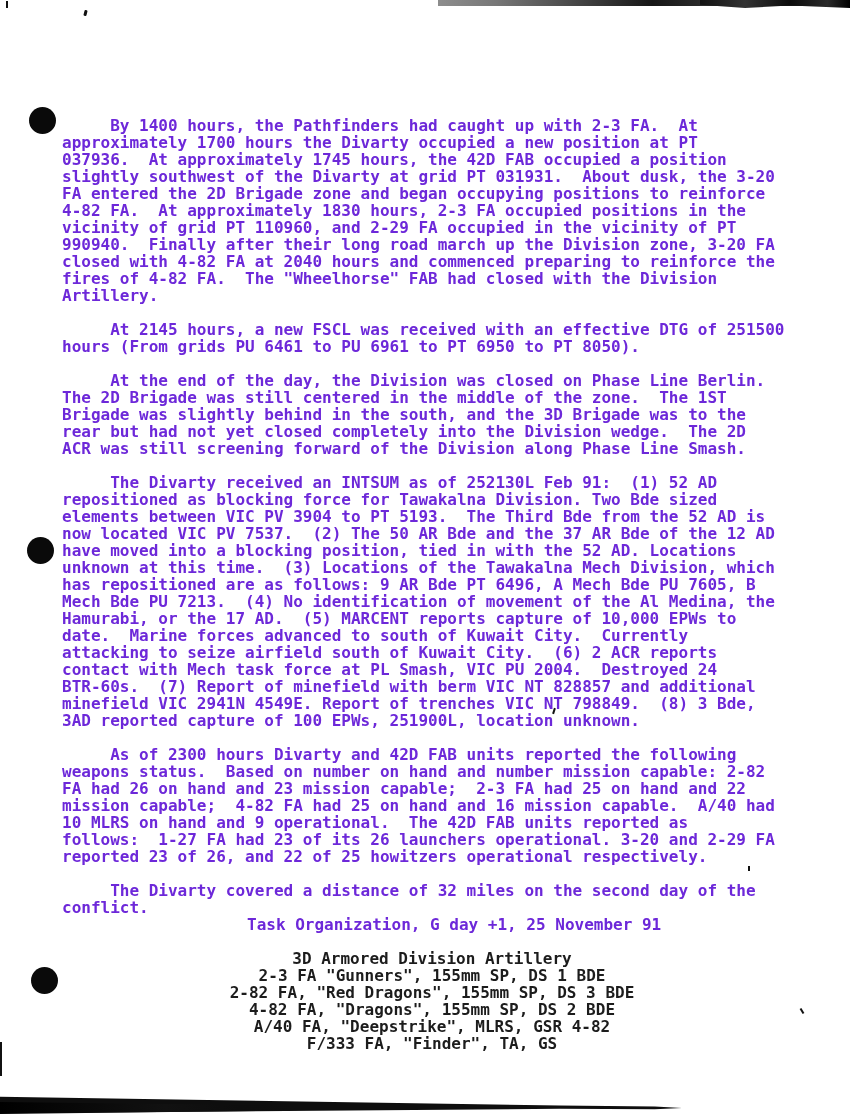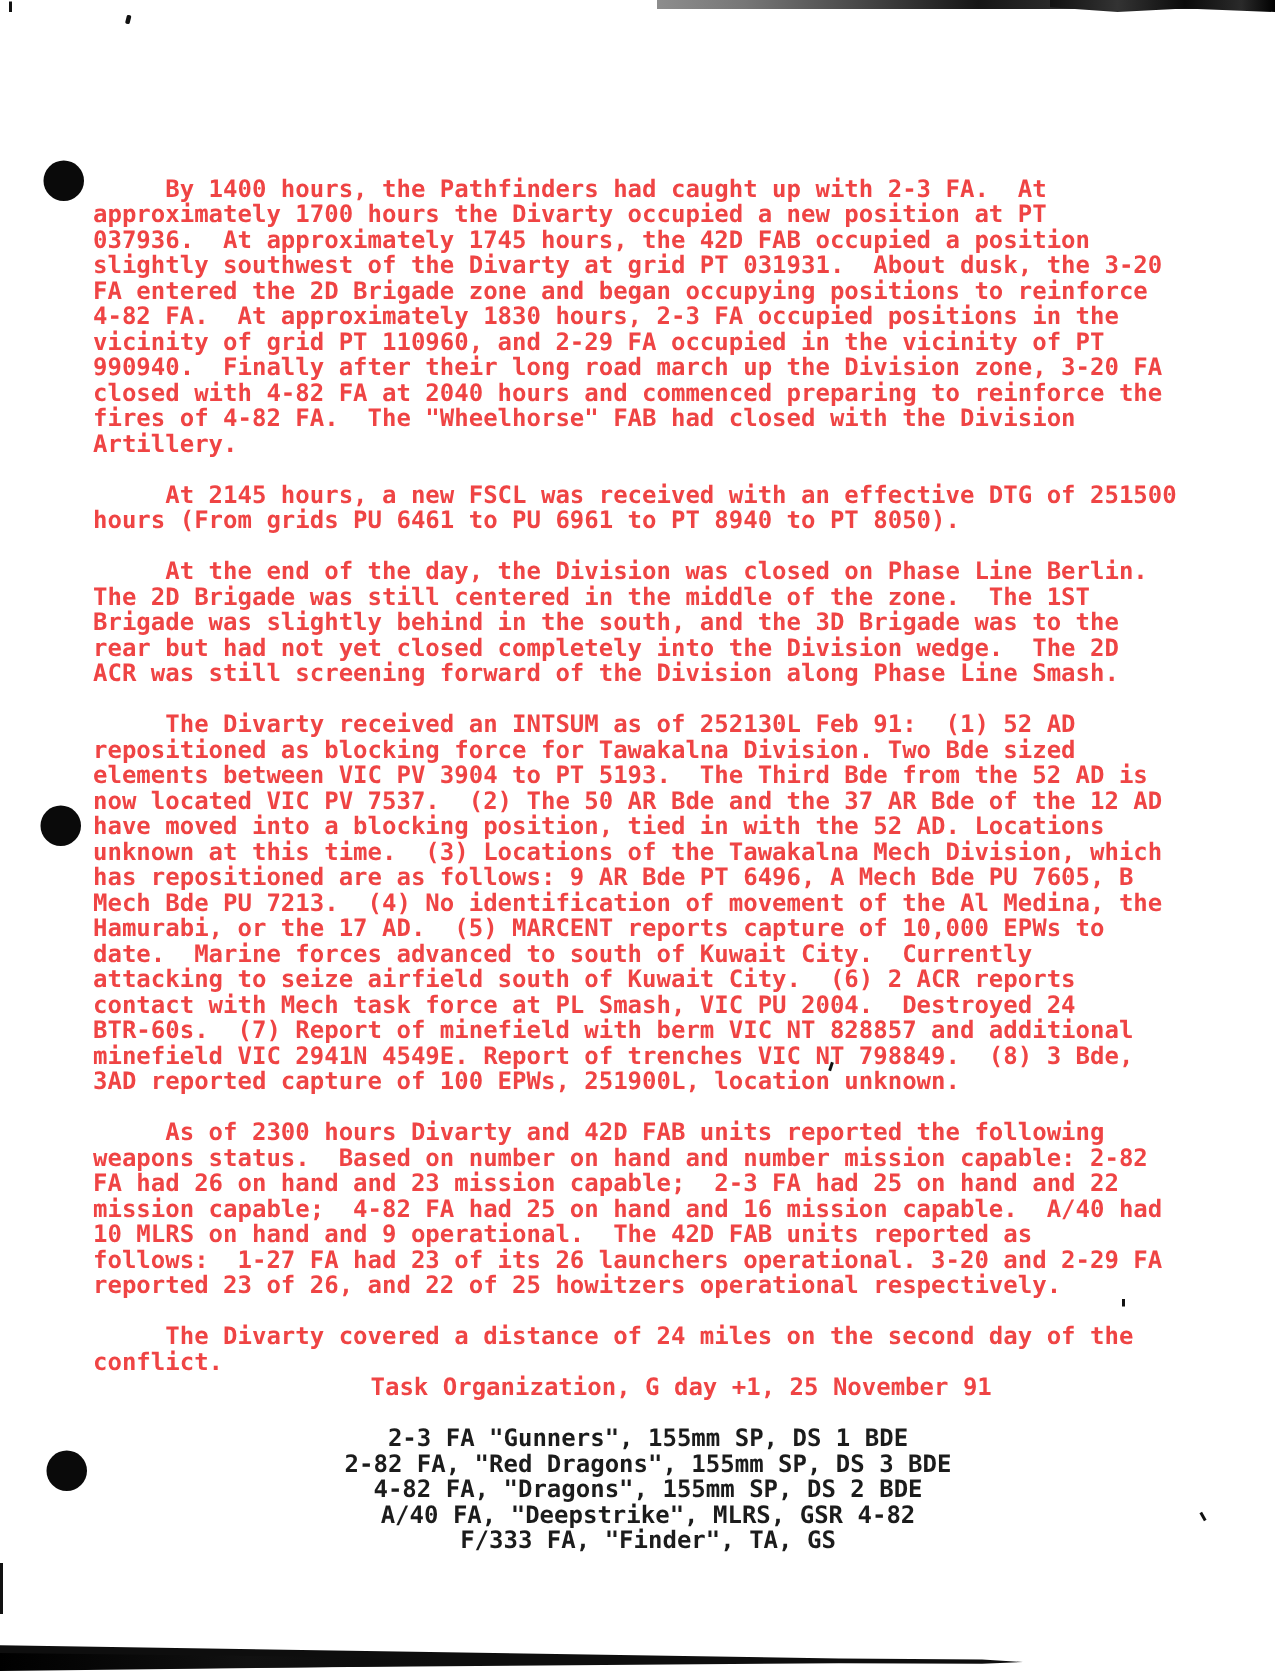--- a/index.html
+++ b/index.html
@@ -68,21 +68,21 @@
   .doc {
     position: absolute;
     left: 62px;
     top: 117px;
     width: 752px;
   }
   .para, .task-line {
     margin: 0 0 17px 0;
     font: bold 16px/17px "DejaVu Sans Mono", "Liberation Mono", monospace;
     white-space: pre;
-    color: #ef4444;
+    color: #6d28d9;
   }
   .para-last { margin-bottom: 0; }
   .task-line {
     margin: 0;
     padding-left: 185px;
   }
   .org-block {
     margin-top: 17px;
     width: 740px;
     text-align: center;
@@ -120,21 +120,21 @@
 037936.  At approximately 1745 hours, the 42D FAB occupied a position
 slightly southwest of the Divarty at grid PT 031931.  About dusk, the 3-20
 FA entered the 2D Brigade zone and began occupying positions to reinforce
 4-82 FA.  At approximately 1830 hours, 2-3 FA occupied positions in the
 vicinity of grid PT 110960, and 2-29 FA occupied in the vicinity of PT
 990940.  Finally after their long road march up the Division zone, 3-20 FA
 closed with 4-82 FA at 2040 hours and commenced preparing to reinforce the
 fires of 4-82 FA.  The "Wheelhorse" FAB had closed with the Division
 Artillery.</pre>
     <pre class="para">     At 2145 hours, a new FSCL was received with an effective DTG of 251500
-hours (From grids PU 6461 to PU 6961 to PT 8940 to PT 8050).</pre>
+hours (From grids PU 6461 to PU 6961 to PT 6950 to PT 8050).</pre>
     <pre class="para">     At the end of the day, the Division was closed on Phase Line Berlin.
 The 2D Brigade was still centered in the middle of the zone.  The 1ST
 Brigade was slightly behind in the south, and the 3D Brigade was to the
 rear but had not yet closed completely into the Division wedge.  The 2D
 ACR was still screening forward of the Division along Phase Line Smash.</pre>
     <pre class="para">     The Divarty received an INTSUM as of 252130L Feb 91:  (1) 52 AD
 repositioned as blocking force for Tawakalna Division. Two Bde sized
 elements between VIC PV 3904 to PT 5193.  The Third Bde from the 52 AD is
 now located VIC PV 7537.  (2) The 50 AR Bde and the 37 AR Bde of the 12 AD
 have moved into a blocking position, tied in with the 52 AD. Locations
@@ -148,26 +148,27 @@
 BTR-60s.  (7) Report of minefield with berm VIC NT 828857 and additional
 minefield VIC 2941N 4549E. Report of trenches VIC NT 798849.  (8) 3 Bde,
 3AD reported capture of 100 EPWs, 251900L, location unknown.</pre>
     <pre class="para">     As of 2300 hours Divarty and 42D FAB units reported the following
 weapons status.  Based on number on hand and number mission capable: 2-82
 FA had 26 on hand and 23 mission capable;  2-3 FA had 25 on hand and 22
 mission capable;  4-82 FA had 25 on hand and 16 mission capable.  A/40 had
 10 MLRS on hand and 9 operational.  The 42D FAB units reported as
 follows:  1-27 FA had 23 of its 26 launchers operational. 3-20 and 2-29 FA
 reported 23 of 26, and 22 of 25 howitzers operational respectively.</pre>
-    <pre class="para para-last">     The Divarty covered a distance of 24 miles on the second day of the
+    <pre class="para para-last">     The Divarty covered a distance of 32 miles on the second day of the
 conflict.</pre>
 
     <pre class="task-line">Task Organization, G day +1, 25 November 91</pre>
 
     <div class="org-block">
+      <div class="org-line">3D Armored Division Artillery</div>
       <div class="org-line">2-3 FA "Gunners", 155mm SP, DS 1 BDE</div>
       <div class="org-line">2-82 FA, "Red Dragons", 155mm SP, DS 3 BDE</div>
       <div class="org-line">4-82 FA, "Dragons", 155mm SP, DS 2 BDE</div>
       <div class="org-line">A/40 FA, "Deepstrike", MLRS, GSR 4-82</div>
       <div class="org-line">F/333 FA, "Finder", TA, GS</div>
     </div>
   </div>
 
 </div>
 

